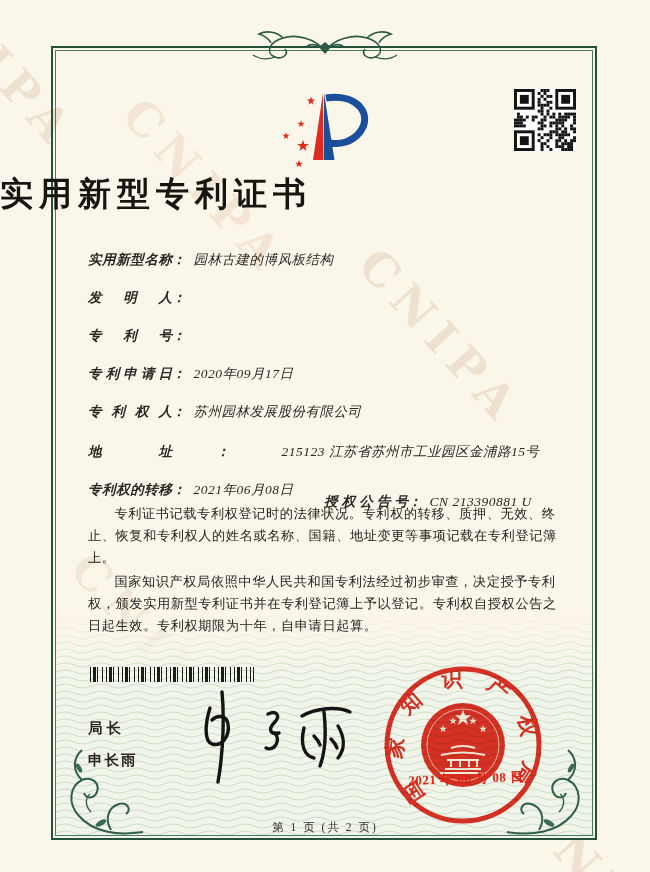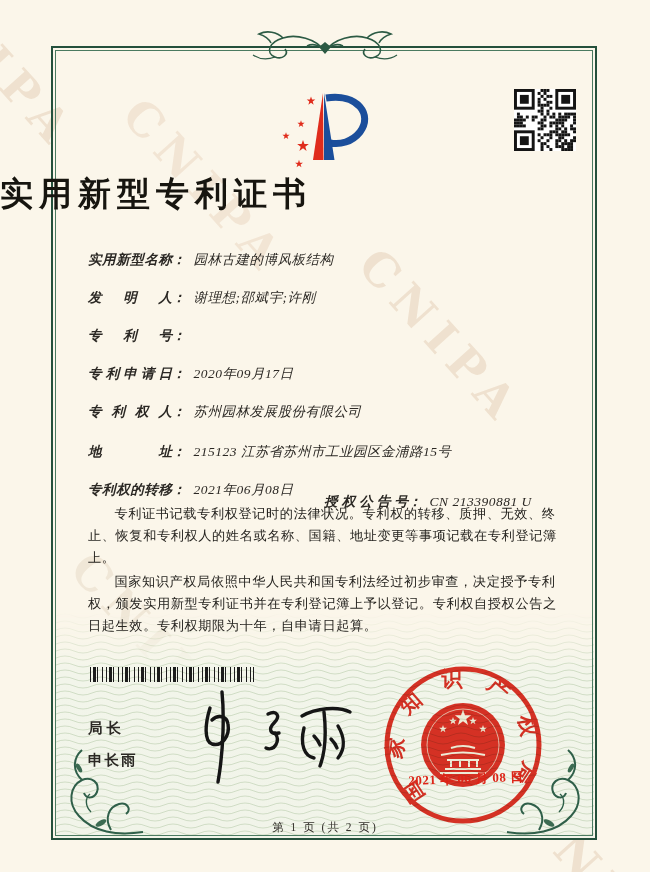--- a/index.html
+++ b/index.html
@@ -37,21 +37,21 @@
     letter-spacing:2px;color:#35312c;}
   .logo{position:absolute;left:280px;top:88px;z-index:3;}
   .qr{position:absolute;left:514px;top:89px;z-index:3;}
 
   .title{position:absolute;left:0;width:650px;top:172px;margin:0;z-index:3;
     font-size:33px;font-weight:bold;letter-spacing:6px;color:#17150f;}
 
   .fields{position:absolute;left:88px;top:250px;width:480px;z-index:3;
     font-size:13.5px;color:#2b2824;}
   .frow{display:flex;line-height:20px;margin-bottom:18px;position:relative;font-style:italic;}
-  .frow-addr{margin-top:20px;}
+  .frow-addr{margin-top:20px;gap:44px;}
   .lbl{display:inline-block;width:84px;text-align:justify;text-align-last:justify;
     font-weight:600;}
   .colon{font-weight:600;}
   .val{padding-left:8px;letter-spacing:0.5px;}
   .pair2{position:absolute;left:236px;top:12px;display:flex;}
 
   .paras{position:absolute;left:88px;top:503px;width:474px;z-index:3;
     font-size:13.2px;line-height:22px;color:#262420;letter-spacing:0.6px;}
   .paras p{margin:0;text-indent:2em;}
   .paras p + p{margin-top:2px;}
@@ -330,21 +330,20 @@
 
   <div class="fields">
     <div class="frow">
       <span class="lbl">实用新型名称</span>
         <span class="colon">：</span>
         <span class="val">园林古建的博风板结构</span>
     </div>
     <div class="frow">
       <span class="lbl">发明人</span>
         <span class="colon">：</span>
-        <span class="val">谢理想;邵斌宇;许刚</span>
     </div>
     <div class="frow">
       <span class="lbl">专利号</span>
         <span class="colon">：</span>
     </div>
     <div class="frow">
       <span class="lbl">专利申请日</span>
         <span class="colon">：</span>
         <span class="val">2020年09月17日</span>
     </div>

